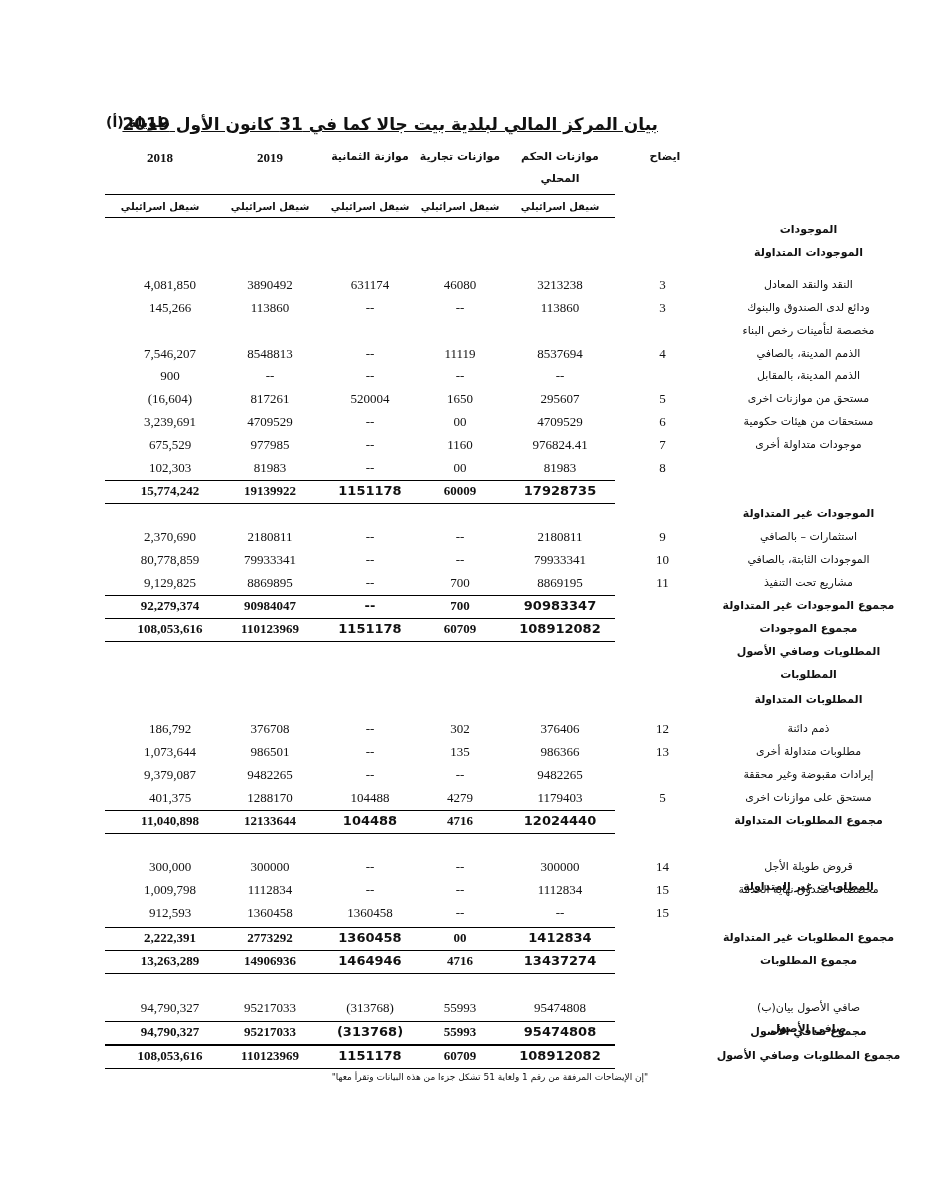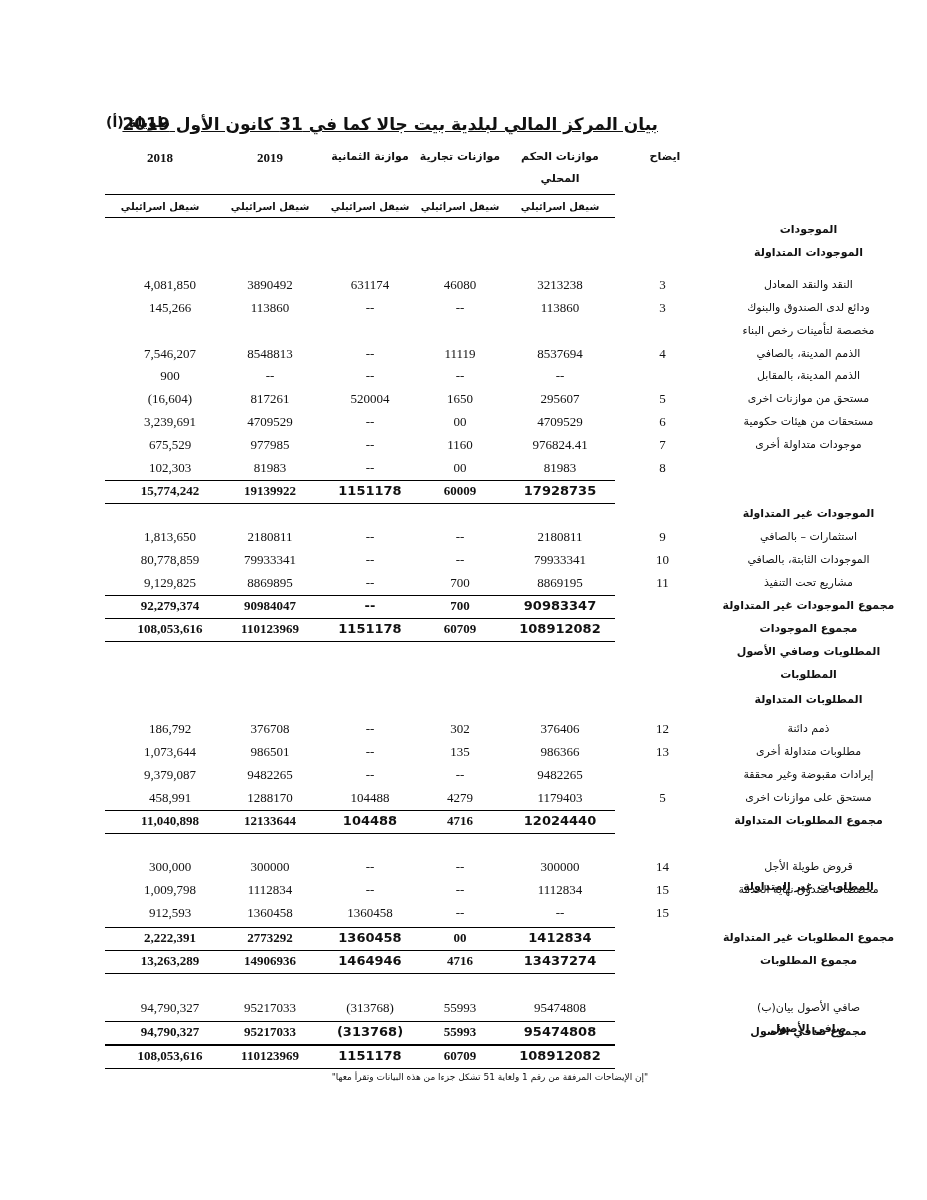--- a/index.html
+++ b/index.html
@@ -148,21 +148,21 @@
       <div class="cell cgov sans-bold">17928735</div>
       <div class="cell cnote"></div>
     </div>
     <div class="line" style="top: 480px;"></div>
     <div class="line" style="top: 503px;"></div>
     <div class="row  heading" style="top: 503px;">
       <div class="cell clabel" style="font-weight: bold;">الموجودات غير المتداولة</div>
     </div>
     <div class="row " style="top: 526px;">
       <div class="cell clabel">استثمارات – بالصافي</div>
-      <div class="cell c2018">1,813,650</div>
+      <div class="cell c2018">2,370,690</div>
       <div class="cell c2019">2180811</div>
       <div class="cell cthm">--</div>
       <div class="cell ctrd">--</div>
       <div class="cell cgov">2180811</div>
       <div class="cell cnote">9</div>
     </div>
     <div class="row " style="top: 549px;">
       <div class="cell clabel">الموجودات الثابتة، بالصافي</div>
       <div class="cell c2018">80,778,859</div>
       <div class="cell c2019">79933341</div>
@@ -233,21 +233,21 @@
       <div class="cell clabel">إيرادات مقبوضة وغير محققة</div>
       <div class="cell c2018">9,379,087</div>
       <div class="cell c2019">9482265</div>
       <div class="cell cthm">--</div>
       <div class="cell ctrd">--</div>
       <div class="cell cgov">9482265</div>
       <div class="cell cnote"></div>
     </div>
     <div class="row " style="top: 787px;">
       <div class="cell clabel">مستحق على موازنات اخرى</div>
-      <div class="cell c2018">458,991</div>
+      <div class="cell c2018">401,375</div>
       <div class="cell c2019">1288170</div>
       <div class="cell cthm">104488</div>
       <div class="cell ctrd">4279</div>
       <div class="cell cgov">1179403</div>
       <div class="cell cnote">5</div>
     </div>
     <div class="row bold" style="top: 810px;">
       <div class="cell clabel" style="font-weight: bold;">مجموع المطلوبات المتداولة</div>
       <div class="cell c2018">11,040,898</div>
       <div class="cell c2019">12133644</div>
@@ -326,20 +326,21 @@
       <div class="cell c2018">94,790,327</div>
       <div class="cell c2019">95217033</div>
       <div class="cell cthm sans-bold">(313768)</div>
       <div class="cell ctrd">55993</div>
       <div class="cell cgov sans-bold">95474808</div>
       <div class="cell cnote"></div>
     </div>
     <div class="line" style="top: 1021px;"></div>
     <div class="line" style="top: 1044px;"></div>
     <div class="row bold" style="top: 1045px;">
+      <div class="cell clabel" style="font-weight: bold;">مجموع المطلوبات وصافي الأصول</div>
       <div class="cell c2018">108,053,616</div>
       <div class="cell c2019">110123969</div>
       <div class="cell cthm sans-bold">1151178</div>
       <div class="cell ctrd">60709</div>
       <div class="cell cgov sans-bold">108912082</div>
       <div class="cell cnote"></div>
     </div>
     <div class="line" style="top: 1045px;"></div>
     <div class="line" style="top: 1068px;"></div>
   </div>

